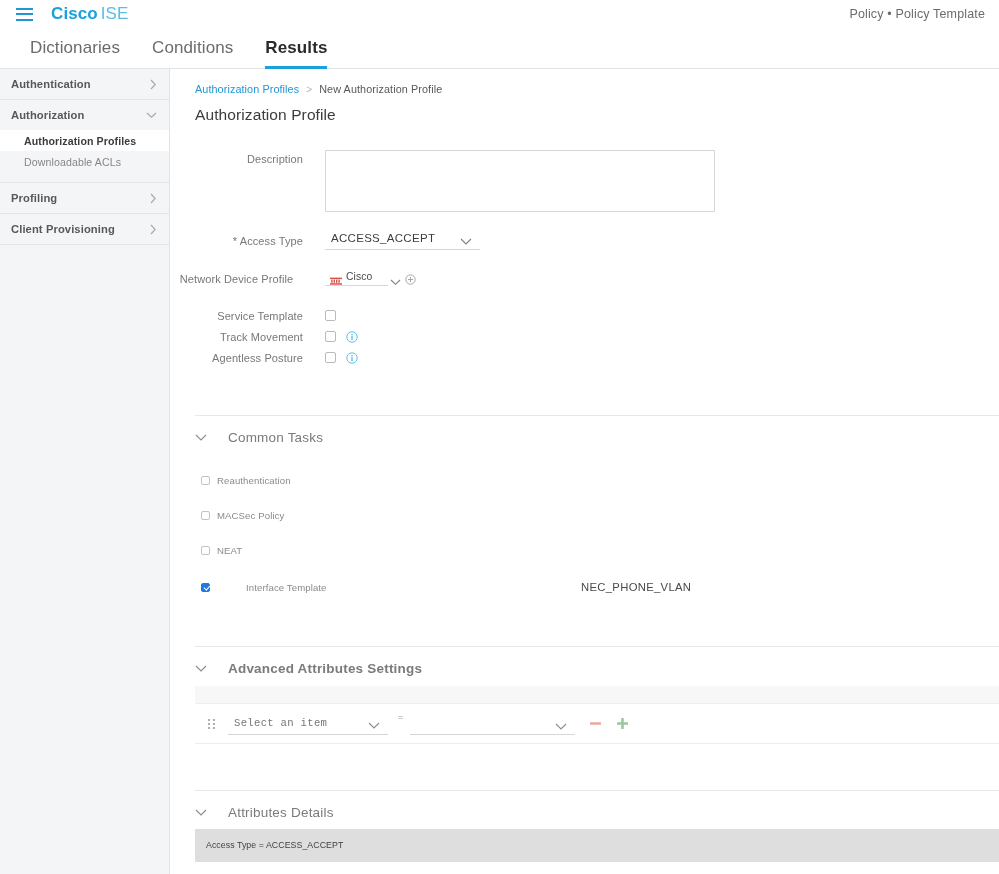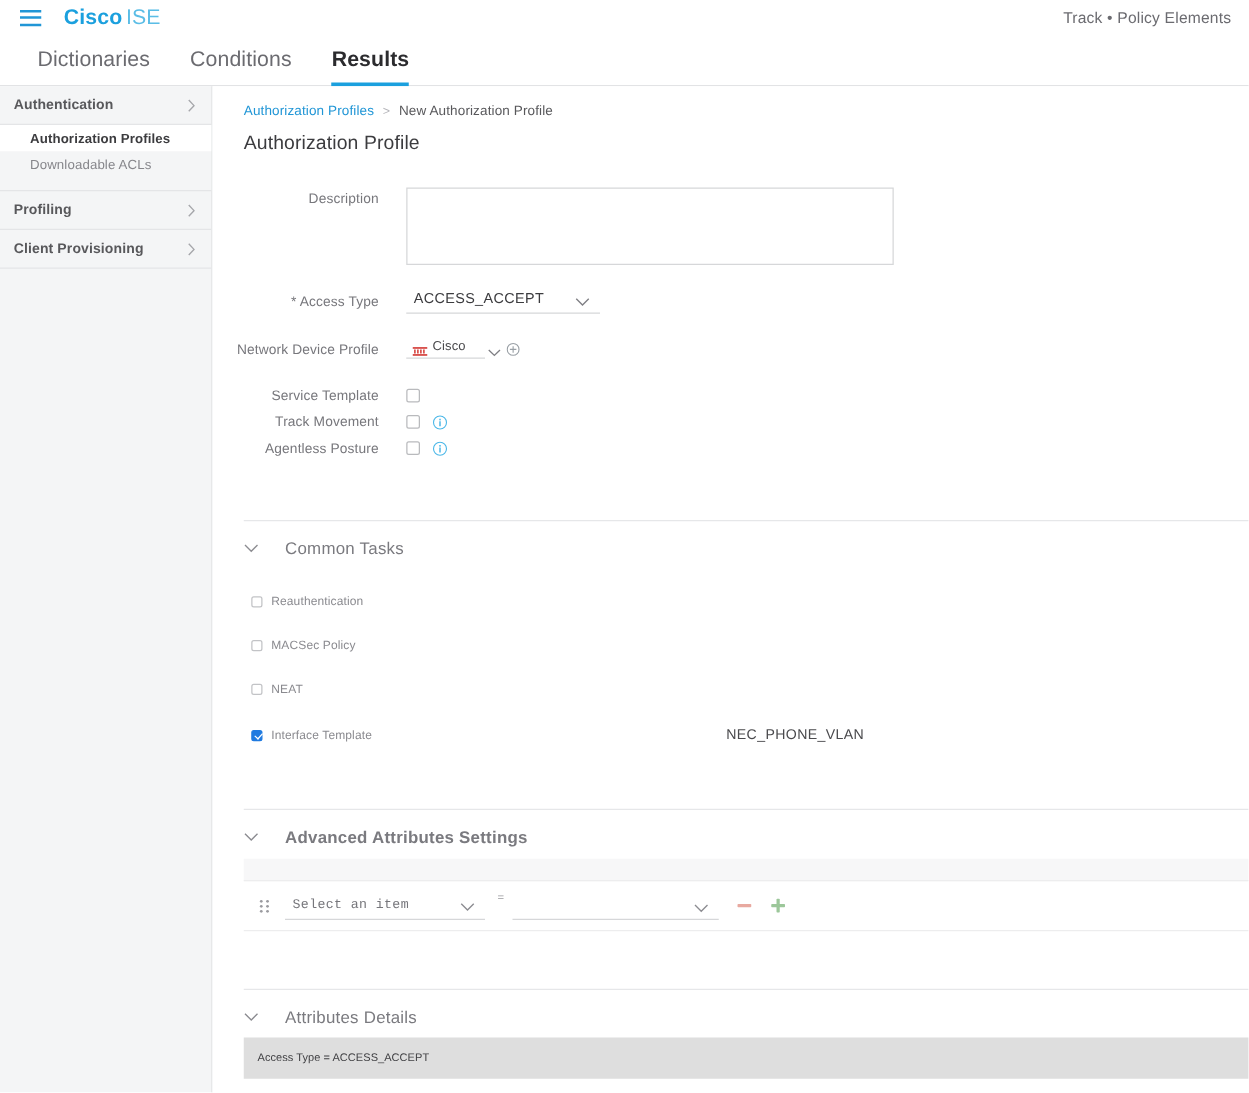--- a/index.html
+++ b/index.html
@@ -309,21 +309,21 @@
 
 <div class="app-header">
   <div class="hamburger">
     <i></i>
       <i></i>
       <i></i>
   </div>
   <div class="brand">
     <span class="b1">Cisco</span><span class="b2">ISE</span>
   </div>
-  <div class="header-right">Track • Policy Elements</div>
+  <div class="header-right">Policy • Policy Template</div>
 </div>
 
 <div class="tabstrip">
   <div class="tab">Dictionaries</div>
   <div class="tab">Conditions</div>
   <div class="tab active">Results</div>
 </div>
 
 <div class="body-wrap">
 
@@ -334,20 +334,28 @@
         <span>Authentication</span>
         <span class="chev">
           <svg width="7" height="11" viewBox="0 0 7 11">
               <path d="M1 1l4.2 4.5L1 10" fill="none" stroke="#a6a7ab" stroke-width="1.1"></path>
             </svg>
         </span>
       </div>
     </div>
 
     <div class="nav-group">
+      <div class="nav-top">
+        <span>Authorization</span>
+        <span class="chev">
+          <svg width="11" height="7" viewBox="0 0 11 7">
+              <path d="M1 1l4.5 4.2L10 1" fill="none" stroke="#a6a7ab" stroke-width="1.1"></path>
+            </svg>
+        </span>
+      </div>
       <div class="nav-sub-wrap">
         <div class="nav-sub selected">Authorization Profiles</div>
         <div class="nav-sub">Downloadable ACLs</div>
       </div>
     </div>
 
     <div class="nav-group">
       <div class="nav-top">
         <span>Profiling</span>
         <span class="chev">
@@ -399,21 +407,21 @@
             <span class="chev-d">
               <svg width="12" height="8" viewBox="0 0 12 8">
                   <path d="M1 1l5 5 5-5" fill="none" stroke="#7f7f84" stroke-width="1.1"></path>
                 </svg>
             </span>
           </div>
         </div>
       </div>
 
       <div class="frow ndp-row" style="align-items:center;">
-        <div class="flabel" style="padding-top:0;">Network Device Profile</div>
+        <div class="flabel" style="padding-top:0;text-align:center;">Network Device Profile</div>
         <div class="fctl" style="position:relative;">
           <div class="ndp-pick">
             <span class="cisco-ico">
               <svg width="12" height="10" viewBox="0 0 12 10">
                 <rect x="0" y="1.6" width="12" height="1.5" fill="#d9534f"></rect>
                 <rect x="1.2" y="3.6" width="1.4" height="3.2" fill="#d9534f"></rect>
                 <rect x="3.6" y="3.6" width="1.4" height="3.2" fill="#d9534f"></rect>
                 <rect x="6" y="3.6" width="1.4" height="3.2" fill="#d9534f"></rect>
                 <rect x="8.4" y="3.6" width="1.4" height="3.2" fill="#d9534f"></rect>
                 <rect x="0" y="7.2" width="12" height="1.5" fill="#d9534f"></rect>
@@ -492,21 +500,21 @@
         <span class="ct-label">Reauthentication</span>
       </div>
       <div class="ct-item" style="height:18px; margin-top:17px;">
         <span class="cb-sm"></span>
         <span class="ct-label">MACSec Policy</span>
       </div>
       <div class="ct-item" style="height:18px; margin-top:17px;">
         <span class="cb-sm"></span>
         <span class="ct-label">NEAT</span>
       </div>
-      <div class="ct-item" style="height:18px; margin-top:19px; position:relative;">
+      <div class="ct-item" style="height:18px; margin-top:19px; position:relative;gap:29px;">
         <span class="cb-sm checked"></span>
         <span class="ct-label">Interface Template</span>
         <span class="ct-value">NEC_PHONE_VLAN</span>
       </div>
     </div>
 
     <div class="divider" style="margin-top:50px;"></div>
     <div class="section-hd" style="margin-top:14px;font-weight:bold;">
       <span class="scv">
         <svg width="12" height="8" viewBox="0 0 12 8">

